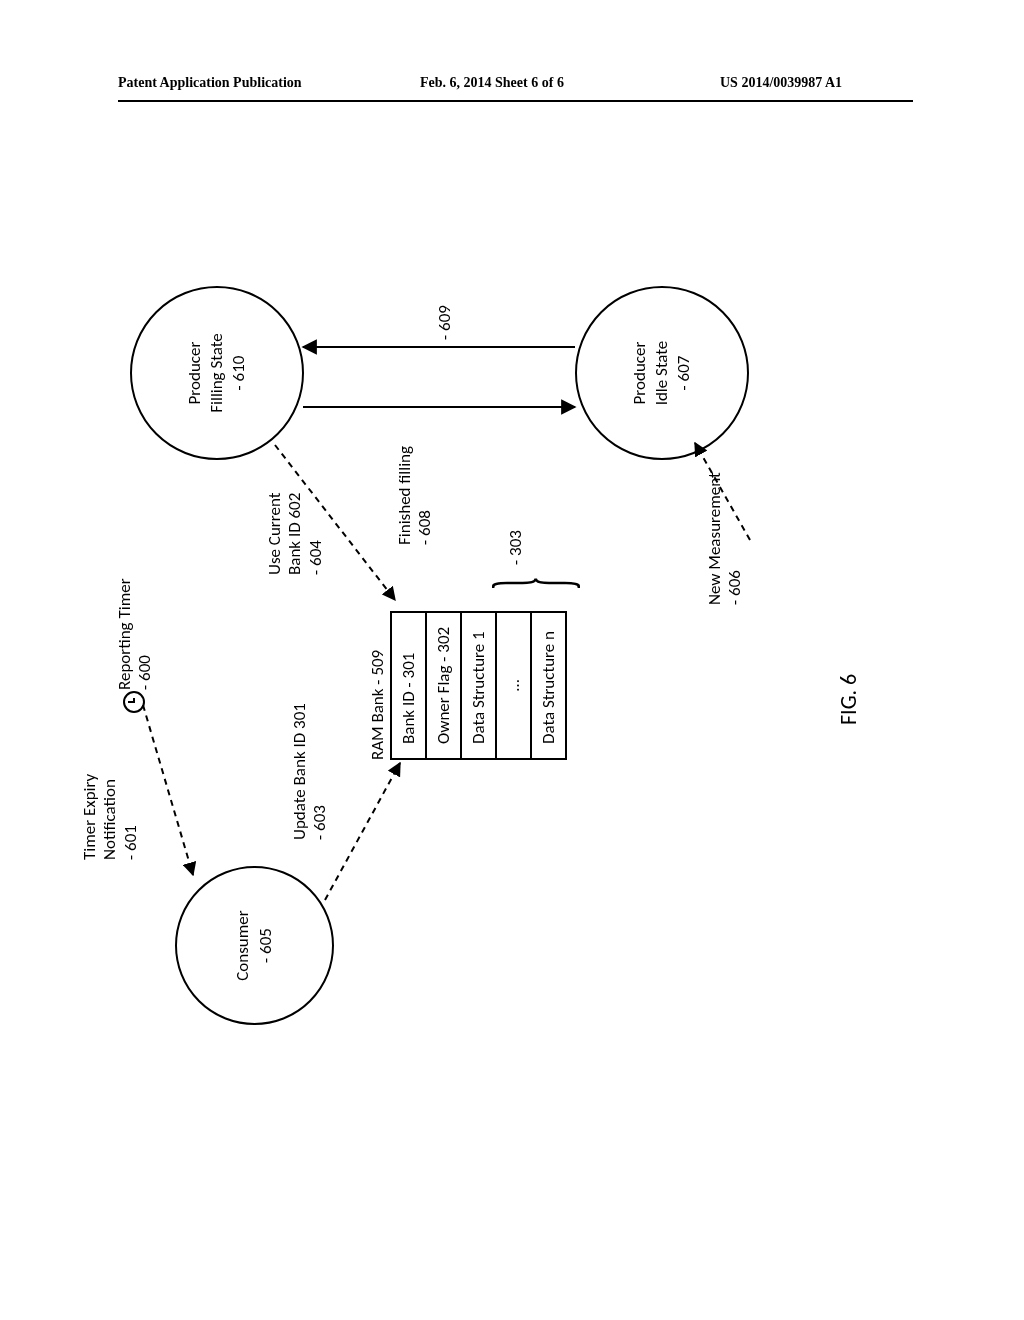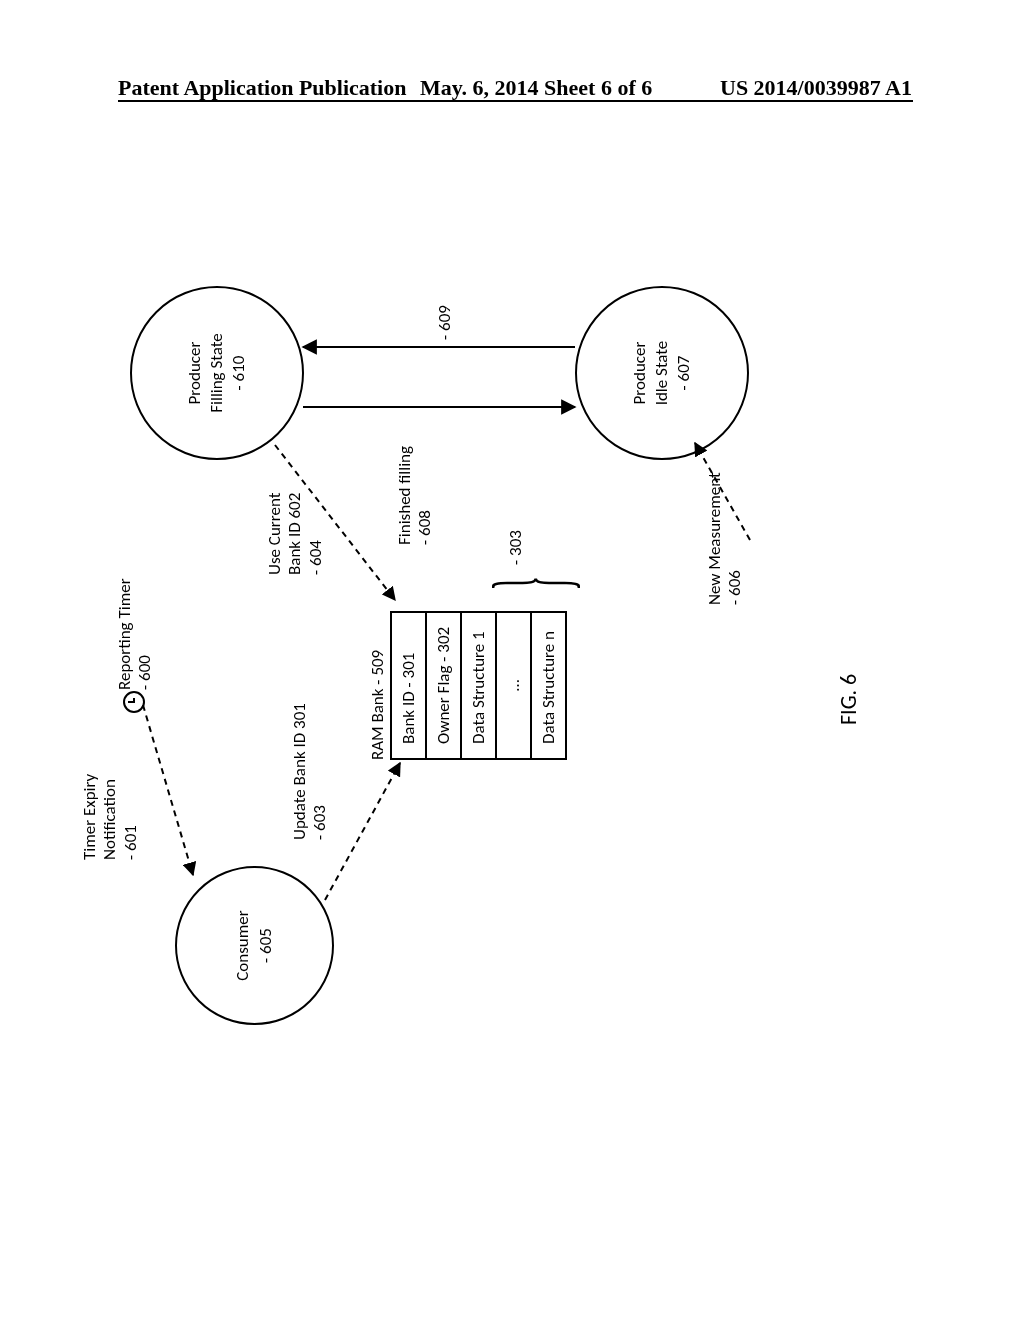--- a/index.html
+++ b/index.html
@@ -9,21 +9,21 @@
     width: 1024px;
     height: 1320px;
     position: relative;
   }
   .page-header {
     position: absolute;
     top: 75px;
     left: 0;
     right: 0;
     height: 30px;
-    font-size: 22px;
+    font-size: 14px;
   }
   .hdr-left {
     position: absolute;
     left: 118px;
     font-weight: bold;
   }
   .hdr-center {
     position: absolute;
     left: 420px;
     font-weight: bold;
@@ -115,21 +115,21 @@
     line-height: 0.5;
     font-family: "Times New Roman", serif;
     transform: scaleX(0.45) scaleY(1.5);
   }
 </style>
 </head>
 <body>
 
 <div class="page-header">
   <span class="hdr-left">Patent Application Publication</span>
-  <span class="hdr-center">May. 6, 2014  Sheet 6 of 6</span>
+  <span class="hdr-center">Feb. 6, 2014  Sheet 6 of 6</span>
   <span class="hdr-right">US 2014/0039987 A1</span>
 </div>
 <div class="hdr-rule"></div>
 
 <div class="figure-area">
 
   <div class="circle" style="left:10px; top:60px; width:155px; height:155px; white-space:pre-line;">Consumer
 - 605</div>
 
   <div class="circle" style="left:575px; top:15px; width:170px; height:170px; white-space:pre-line;">Producer

